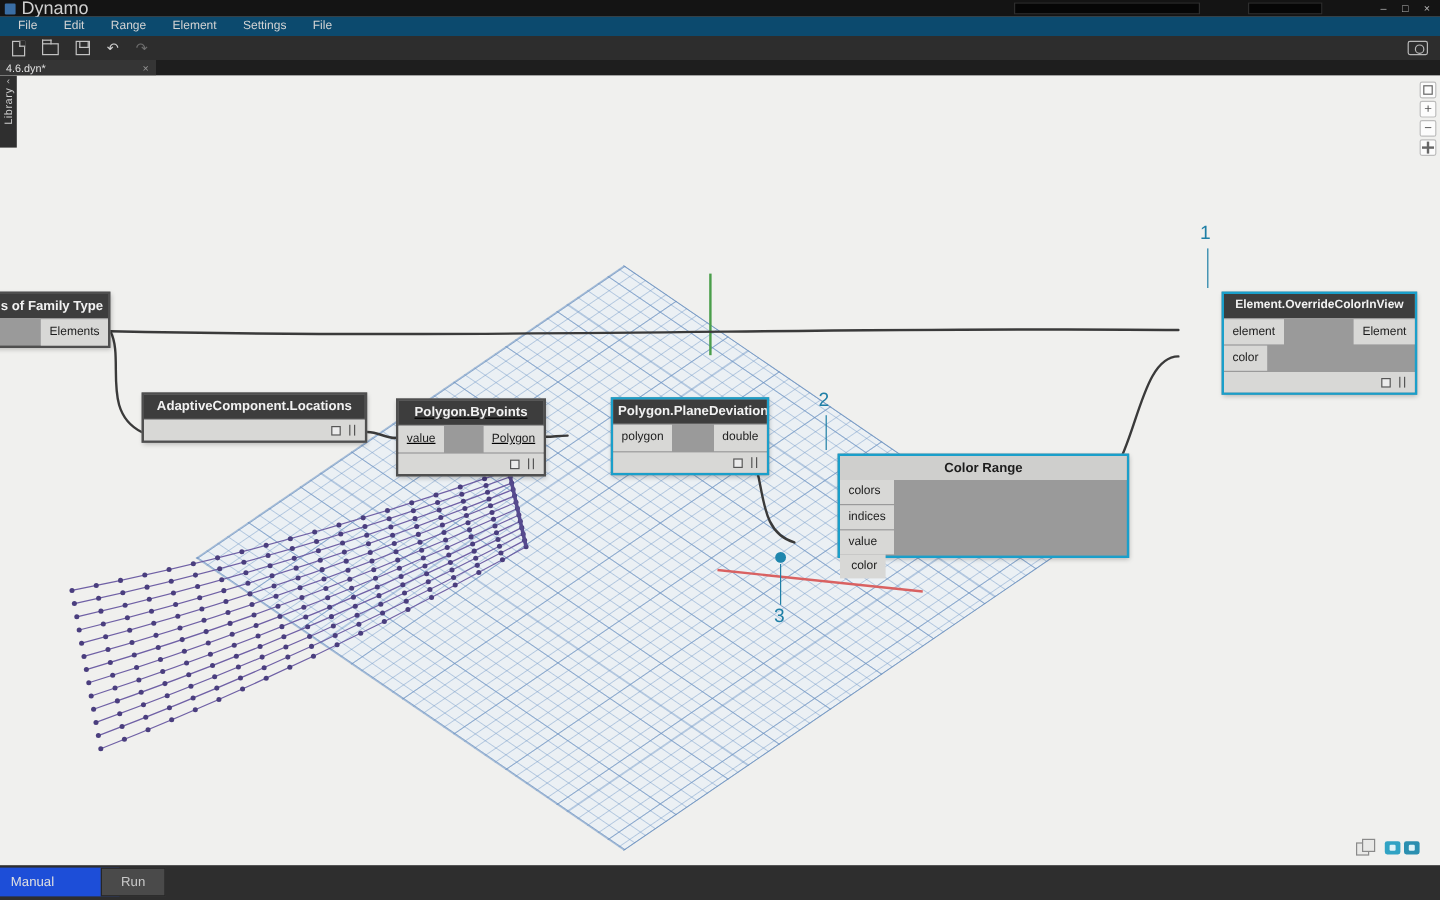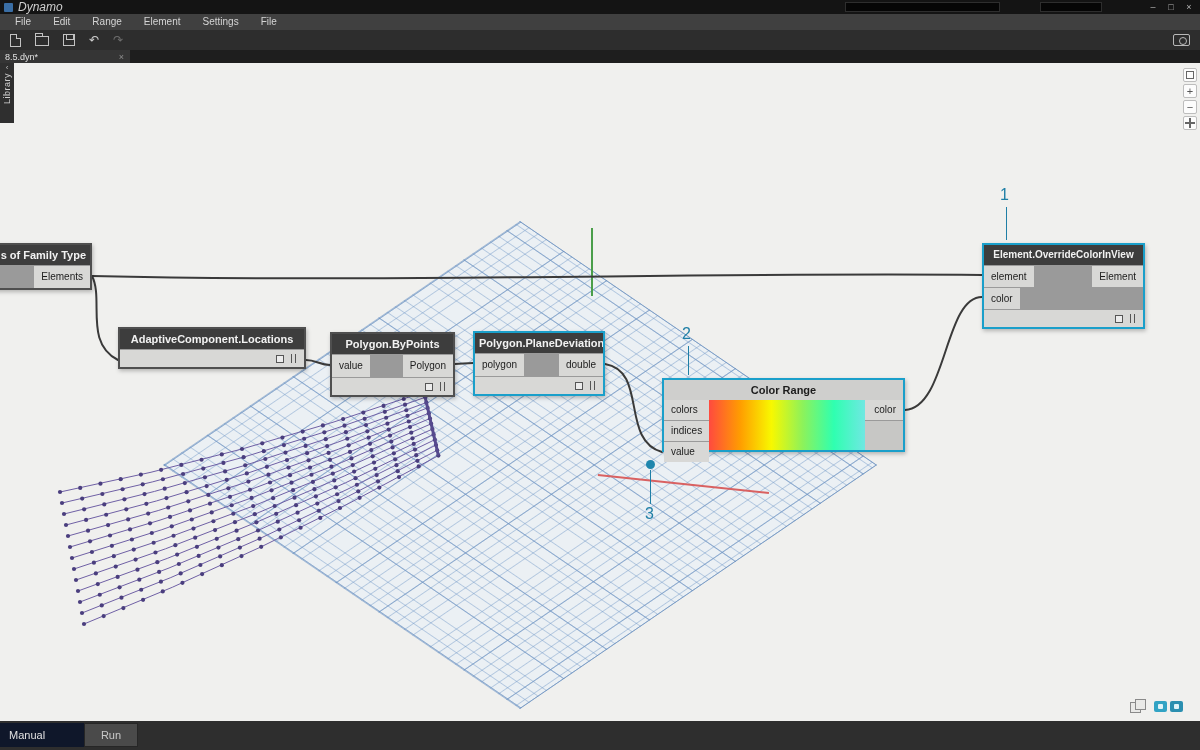--- a/index.html
+++ b/index.html
@@ -3,28 +3,28 @@
 <meta charset="utf-8">
 <style>
   * { box-sizing: border-box; margin: 0; padding: 0; }
   html,body { width:1200px; height:750px; overflow:hidden; }
   body { font-family:"Liberation Sans", sans-serif; }
   .app { position:relative; width:1200px; height:750px; background:#f0f0ee; }
 
   
   .titlebar { position:absolute; left:0; top:0; width:1200px; height:14px; background:#141414; display:flex; align-items:center; }
   .app-icon { width:9px; height:9px; margin-left:4px; background:#3a6ea5; border-radius:1px; }
-  .app-title { color:#cfcfcf; font-size:12px; margin-left:5px;font-style:italic; }
+  .app-title { color:#cfcfcf; font-size:15px; margin-left:5px; }
   .tb-field { position:absolute; top:2px; height:10px; background:#060606; border:1px solid #2e2e2e; }
   .tb-field.f1 { left:845px; width:155px; }
   .tb-field.f2 { left:1040px; width:62px; }
   .win-btns { position:absolute; right:2px; top:0; display:flex; }
   .win-btn { width:18px; height:14px; color:#b5b5b5; font-size:9px; line-height:14px; text-align:center; }
 
-  .menubar { position:absolute; left:0; top:14px; width:1200px; height:16px; background:#404040; display:flex; align-items:flex-start; padding-left:4px; }
+  .menubar { position:absolute; left:0; top:14px; width:1200px; height:16px; background:#0c4a6e; display:flex; align-items:flex-start; padding-left:4px; }
   .menu-item { color:#d4d4d4; font-size:10px; padding:0 11px; line-height:16px; }
 
   .toolbar { position:absolute; left:0; top:30px; width:1200px; height:20px; background:#2d2d2d; display:flex; align-items:center; gap:14px; padding-left:10px; }
   .ic-new { width:11px; height:13px; border:1px solid #c2c2c2; background:#2d2d2d; position:relative; }
   .ic-new::after { content:""; position:absolute; right:-1px; top:-1px; width:4px; height:4px; background:#2d2d2d; border-left:1px solid #c2c2c2; border-bottom:1px solid #c2c2c2; }
   .ic-open { width:14px; height:10px; border:1px solid #c2c2c2; position:relative; margin-top:2px; }
   .ic-open::before { content:""; position:absolute; left:-1px; top:-4px; width:6px; height:3px; border:1px solid #c2c2c2; border-bottom:none; }
   .ic-save { width:12px; height:12px; border:1px solid #c2c2c2; position:relative; }
   .ic-save::before { content:""; position:absolute; left:2px; top:0; width:6px; height:4px; border:1px solid #c2c2c2; border-top:none; }
   .glyph-undo { color:#cfcfcf; font-size:12px; line-height:18px; }
@@ -55,34 +55,34 @@
   svg.layer { position:absolute; left:0; top:0; width:1200px; height:658px; }
   svg.mesh { z-index:3; }
   svg.wires { z-index:4; }
   .mesh-line { fill:none; stroke:#6f60a5; stroke-width:1; }
   .mesh-dot { fill:#4a3e7e; }
   .mesh-edge { fill:none; stroke:#564a8e; stroke-width:3; stroke-linejoin:round; }
   .wire { fill:none; stroke:#3a3a3a; stroke-width:2; stroke-linecap:round; }
 
   
   .node { position:absolute; z-index:5; border:2px solid #4f4f4f; background:#9a9a9a; box-shadow:1px 2px 4px rgba(0,0,0,0.25); }
-  .node.selected { border-color:#1a9fca; }
+  .node.selected { border-color:#1a9fca;margin-left:36px; }
   .node-header { background:#3d3d3d; color:#f2f2f2; font-size:11px; font-weight:bold; height:20px; line-height:20px; text-align:center; padding:0 4px; white-space:nowrap; overflow:hidden; }
   .node-header.light { background:#cfcfcd; color:#1c1c1c; }
   .node-header.clip-left { text-align:right; }
   .port-row { height:22px; display:flex; justify-content:space-between; align-items:stretch; margin-top:1px; }
   .port-row:first-of-type { margin-top:0; }
   .port { background:#d8d8d6; font-size:10px; line-height:22px; color:#1c1c1c; padding:0 7px; white-space:nowrap; }
   .port.in { text-align:left; }
   .port.out { margin-left:auto; text-align:right; }
   .node-footer { height:17px; margin-top:1px; background:#d8d8d6; display:flex; justify-content:flex-end; align-items:center; gap:7px; padding:0 8px; }
   .pcheck { width:8px; height:8px; border:1px solid #555; background:#ececec; }
   .lacing { width:5px; height:9px; border-left:1px solid #555; border-right:1px solid #555; }
 
-  .cr-body { display:flex; height:50px; }
+  .cr-body { display:flex; height:63px;flex-direction:column; }
   .cr-inputs { width:45px; display:flex; flex-direction:column; gap:1px; }
   .cr-inputs .port { height:20px; line-height:20px; flex:0 0 auto; }
   .cr-gradient { flex:1; }
   .cr-outputs { width:38px; display:flex; flex-direction:column; }
   .cr-outputs .port { height:20px; line-height:20px; }
   .cr-fill { flex:1; background:#c7c7c5; margin-top:1px; }
 
   
   .callout { position:absolute; z-index:6; color:#1f7fa6; font-size:16px; font-weight:normal; }
   .leader { position:absolute; z-index:6; width:1px; background:#1f7fa6; }
@@ -105,21 +105,21 @@
   .ovl-squares { position:relative; width:16px; height:14px; }
   .ovl-squares::before { content:""; position:absolute; left:0; top:3px; width:9px; height:9px; border:1px solid #8a8a8a; background:#e9e9e7; }
   .ovl-squares::after { content:""; position:absolute; left:5px; top:0; width:9px; height:9px; border:1px solid #8a8a8a; background:#e9e9e7; }
   .blue-pair { display:flex; gap:3px; }
   .blue-icon { width:13px; height:11px; background:#31a3c4; border-radius:2px; position:relative; }
   .blue-icon.alt { background:#2b8fb0; }
   .blue-icon::after { content:""; position:absolute; left:4px; top:3px; width:5px; height:5px; background:#dff3f8; border-radius:1px; }
 
   
   .bottombar { position:absolute; left:0; top:721px; width:1200px; height:29px; background:#2e2e2e; }
-  .mode-select { position:absolute; left:0; top:2px; width:100px; height:24px; background:#0f172a; border-right:1px solid #191919; color:#e0e0e0; font-size:11px; line-height:24px; padding-left:9px; }
+  .mode-select { position:absolute; left:0; top:2px; width:100px; height:24px; background:#1d4ed8; border-right:1px solid #191919; color:#e0e0e0; font-size:11px; line-height:24px; padding-left:9px; }
   .mode-caret { position:absolute; right:6px; top:0; font-size:8px; color:#bbb; }
   .run-btn { position:absolute; left:84px; top:2px; width:54px; height:24px; background:#4a4a4a; border:1px solid #262626; color:#c9c9c9; font-size:11px; line-height:22px; text-align:center; }
 </style>
 </head>
 <body>
 
 <div class="app">
 
   <div class="titlebar">
     <span class="app-icon"></span>
@@ -146,21 +146,21 @@
     <span class="ic-new"></span>
     <span class="ic-open"></span>
     <span class="ic-save"></span>
     <span class="glyph-undo">↶</span>
     <span class="glyph-redo">↷</span>
     <span class="ic-camera"></span>
   </div>
 
   <div class="tabstrip">
     <div class="tab">
-      <span class="tab-label">8.5.dyn*</span>
+      <span class="tab-label">4.6.dyn*</span>
       <span class="tab-close">×</span>
     </div>
   </div>
 
   <div class="canvas">
 
     <div class="grid-plane"></div>
     <div class="axis-green"></div>
     <div class="axis-red"></div>
 
@@ -445,21 +445,21 @@
     </div>
 
     <div class="node" style="left:118px; top:264px; width:188px;">
       <div class="node-header">AdaptiveComponent.Locations</div>
       <div class="node-footer">
         <span class="pcheck"></span>
         <span class="lacing"></span>
       </div>
     </div>
 
-    <div class="node" style="left:330px; top:269px; width:125px;">
+    <div class="node" style="left:330px; top:269px; width:125px;text-decoration:underline;">
       <div class="node-header">Polygon.ByPoints</div>
       <div class="port-row">
         <span class="port in">value</span>
         <span class="port out">Polygon</span>
       </div>
       <div class="node-footer">
         <span class="pcheck"></span>
         <span class="lacing"></span>
       </div>
     </div>

